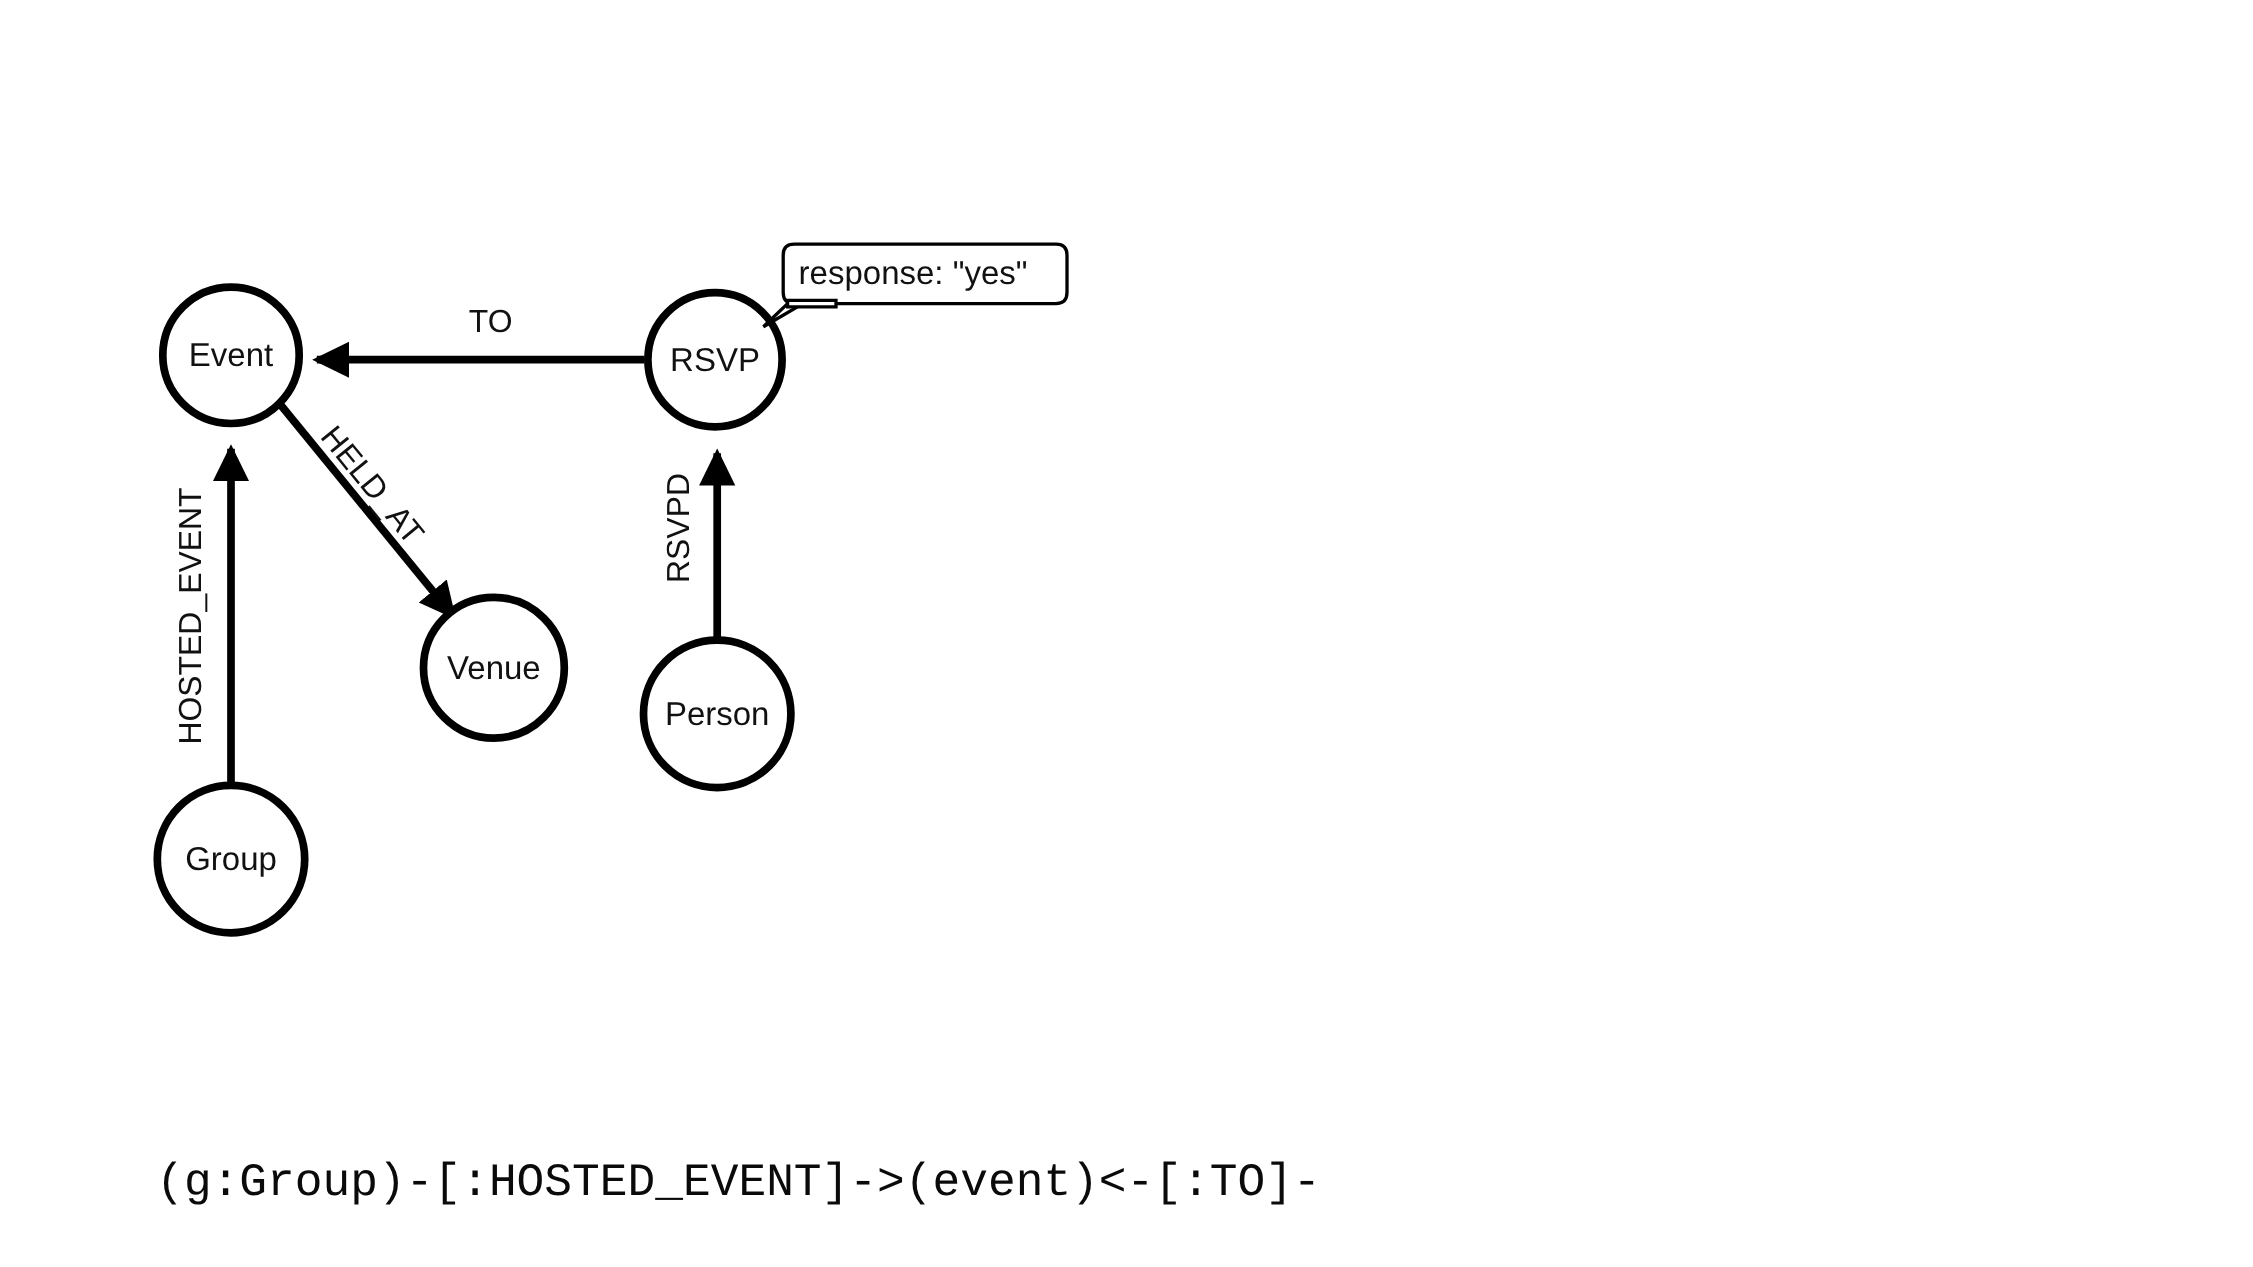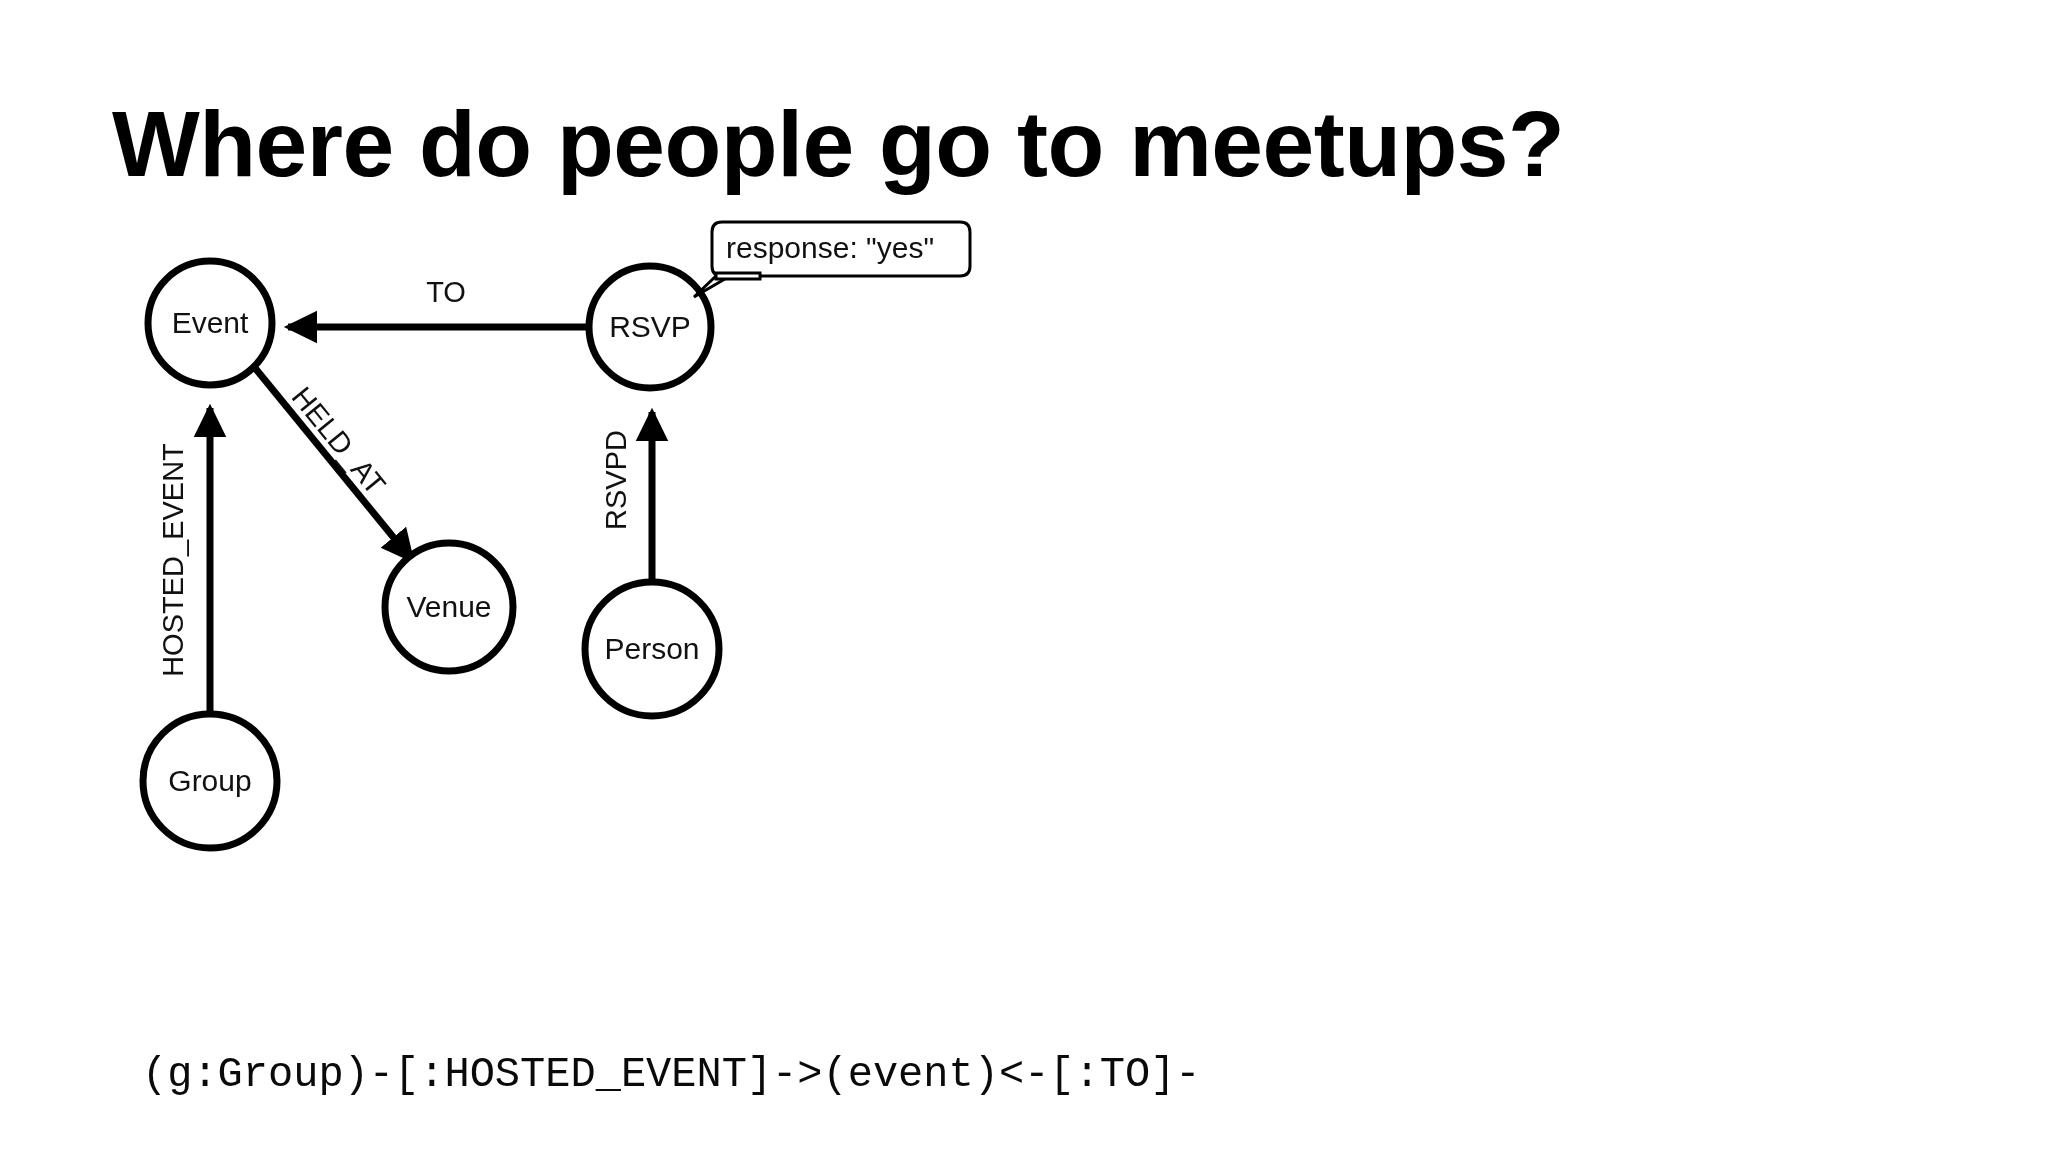--- a/index.html
+++ b/index.html
@@ -89,21 +89,20 @@
     white-space: pre;
     letter-spacing: 0px;
   }
   #cypher .cy-line { display: block; }
 </style>
 </head>
 <body>
 
 <div id="slide">
 
-  <div id="slide-title">Where do people go to meetups?</div>
 
   <div id="diagram">
     <svg width="1100" height="900" viewBox="0 0 1100 900" xmlns="http://www.w3.org/2000/svg">
       <defs>
         <marker id="arrowhead" markerWidth="5.2" markerHeight="5.2" refX="4.2" refY="2.6" orient="auto" markerUnits="strokeWidth">
           <path d="M0,0.25 L4.8,2.6 L0,4.95 z" fill="#000000"></path>
         </marker>
       </defs>
 
       <g>

